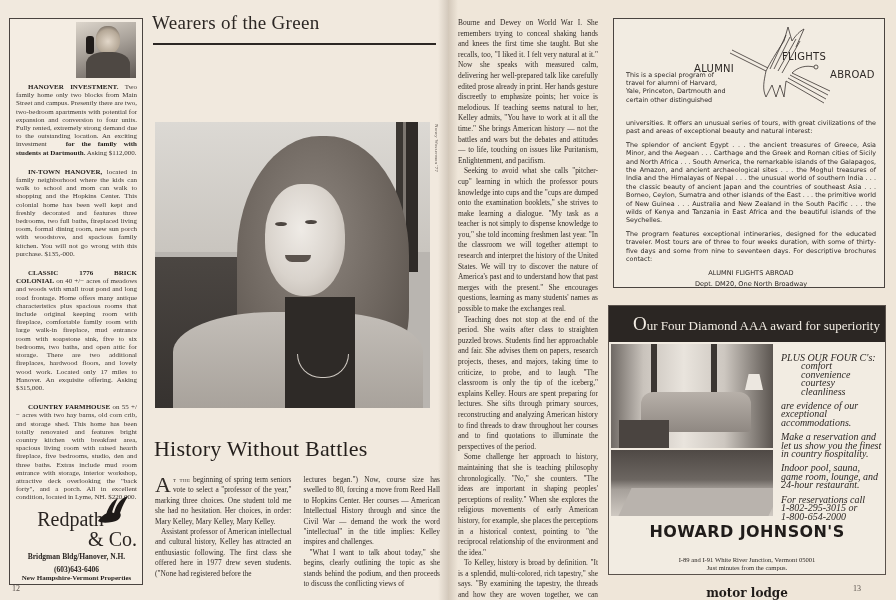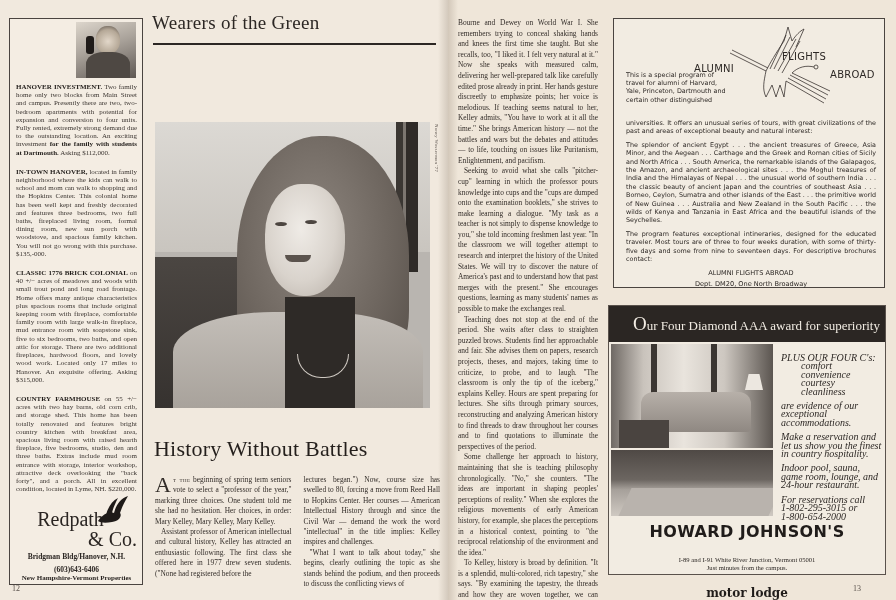--- a/index.html
+++ b/index.html
@@ -37,21 +37,21 @@
     position: absolute; left: 10px; top: 30px; width: 44px; height: 30px; border-radius: 40% 40% 0 0;
     background: #4e4843;
   }
   .agent-photo .phone {
     position: absolute; left: 10px; top: 14px; width: 8px; height: 18px; border-radius: 3px; background: #1f1b19;
   }
   .listings { position: absolute; left: 6px; top: 64px; width: 121px; }
   .listing {
     font-size: 7px; line-height: 8.2px; text-align: justify; color: #3a3430; margin-bottom: 11px;
   }
-  .listing b { color: #221e1b; }
+  .listing b { color: #221e1b; margin-left: 12px; }
   .realty-logo { position: absolute; left: 6px; top: 490px; width: 121px; text-align: center; }
   .logo-line1 {
     font-size: 20px; line-height: 20px; color: #2a2522; display: inline-block; position: relative; padding-right: 12px;
   }
   .logo-line2 { font-size: 20px; line-height: 18px; color: #2a2522; text-align: right; }
   .bird-icon { position: absolute; right: -14px; top: -14px; width: 34px; height: 30px; }
   .realty-address { font-size: 7.5px; font-weight: bold; line-height: 9px; color: #2a2522; margin-top: 4px; }
   .realty-tagline { font-size: 7px; font-weight: bold; line-height: 9px; color: #2a2522; }
 
   .page-number { position: absolute; font-size: 8px; color: #5a524c; }

